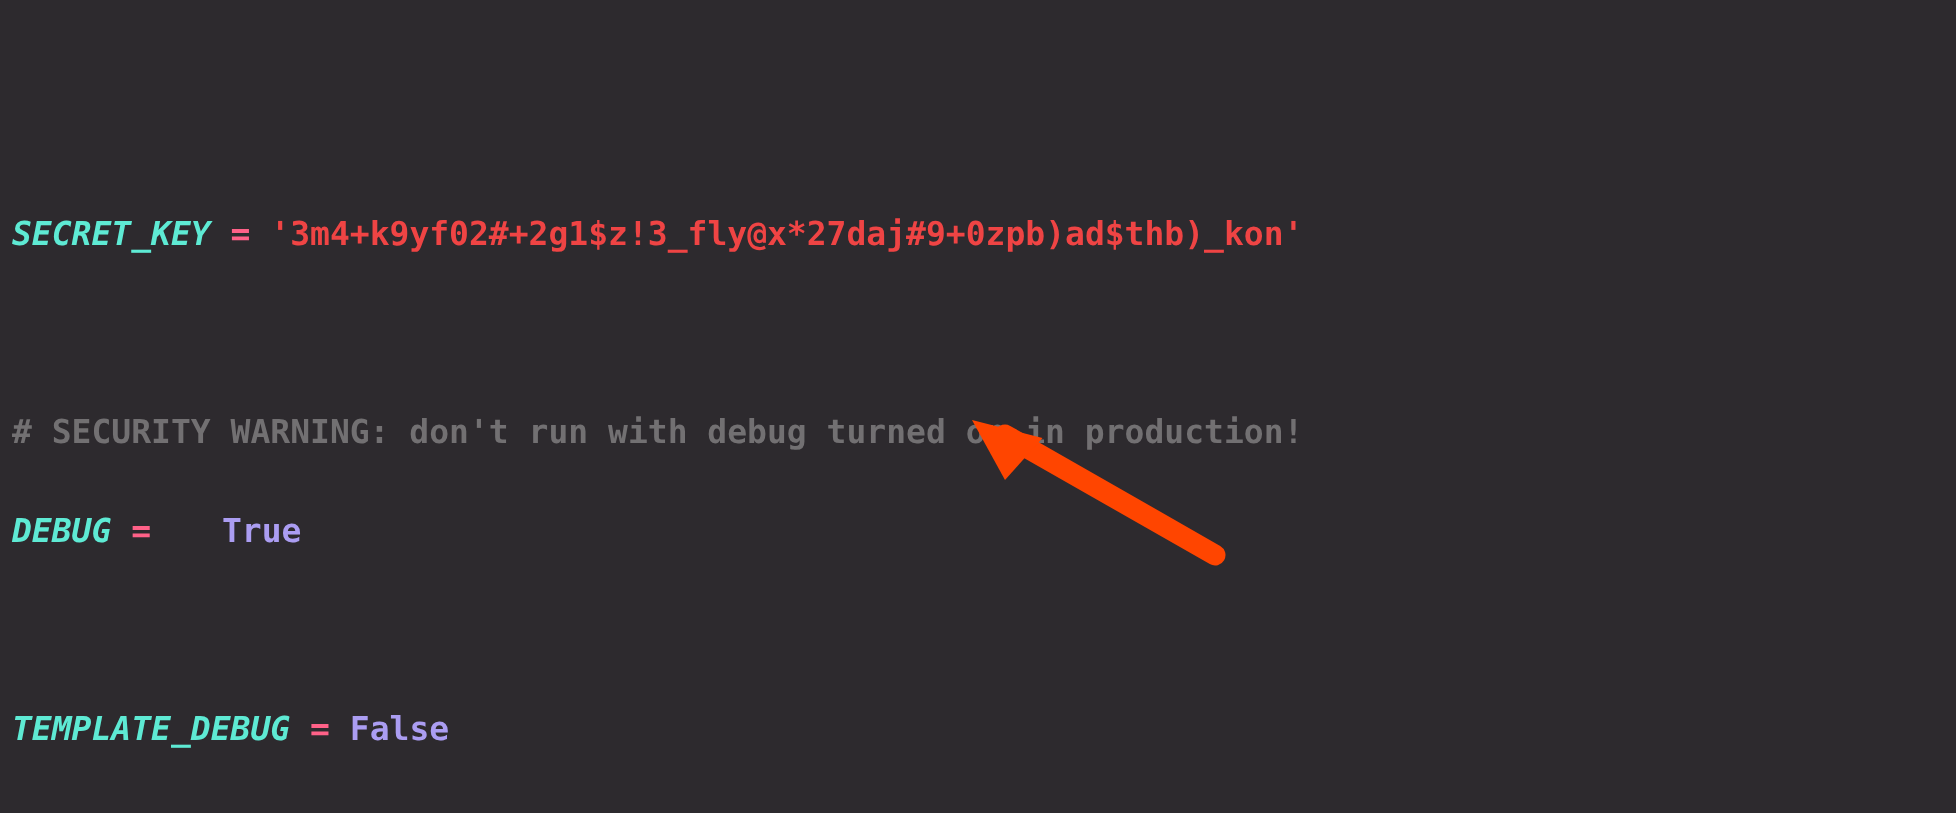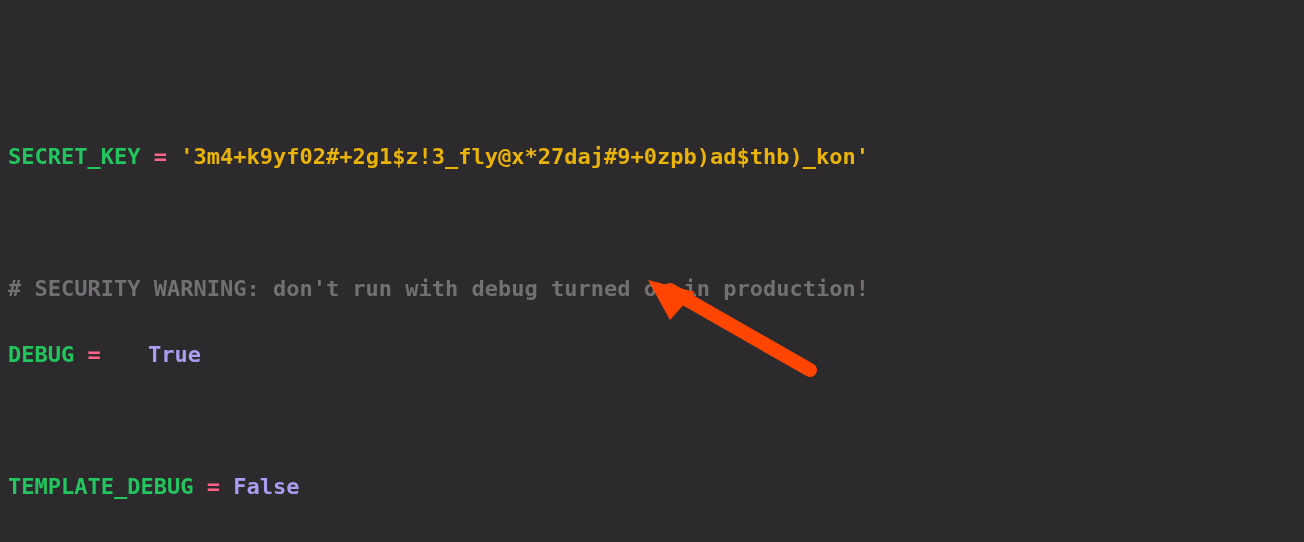--- a/index.html
+++ b/index.html
@@ -19,27 +19,28 @@
       width: 1304px;
       height: 542px;
       font-weight: bold;
       position: relative;
     }
     .line {
       display: block;
       height: 33px;
     }
     .var-name {
-      color: #22c55e;
+      color: #5eead4;
+      font-style: italic;
     }
     .operator {
       color: #ff6188;
     }
     .string {
-      color: #eab308;
+      color: #ef4444;
     }
     .comment {
       color: #727072;
     }
     .keyword-true {
       color: #ab9df2;
       margin-left: 34px;
     }
     .keyword-false {
       color: #ab9df2;

